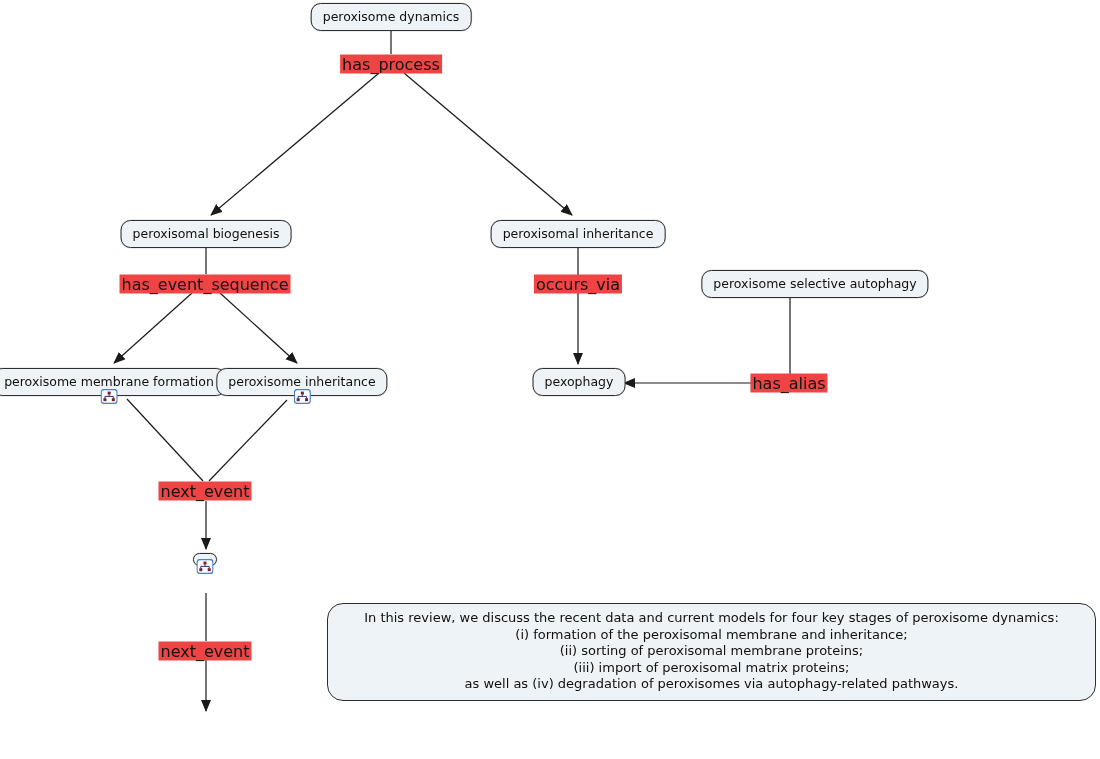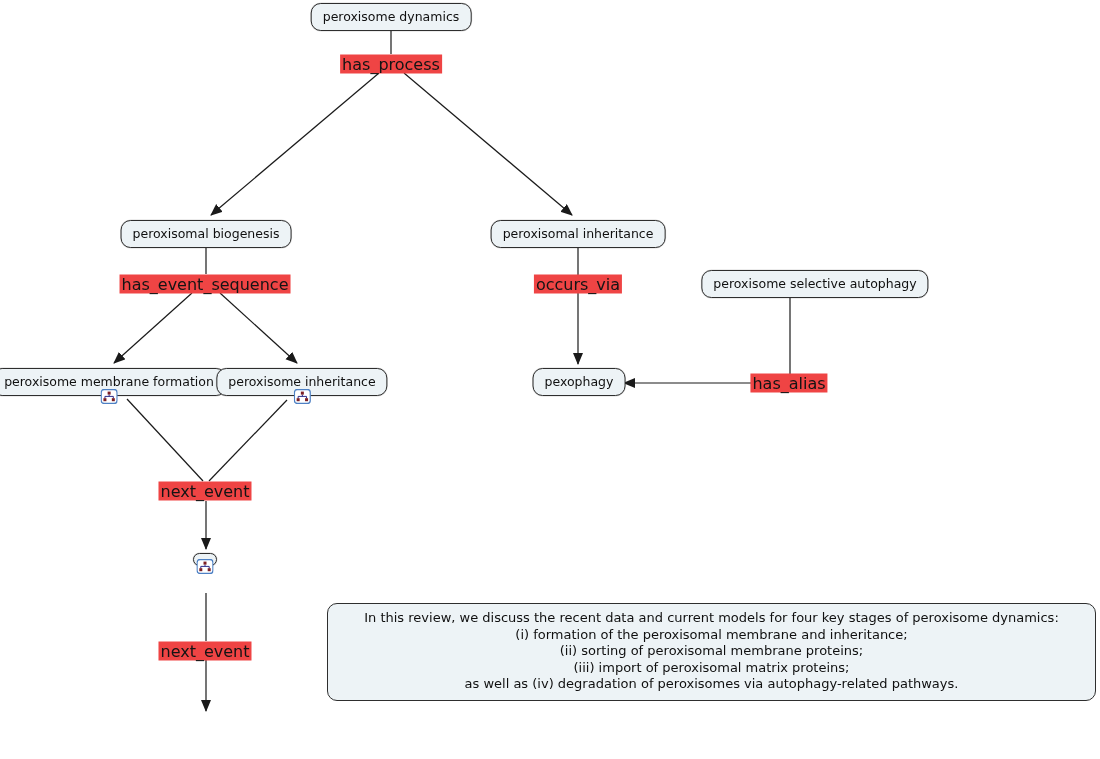--- a/index.html
+++ b/index.html
@@ -57,21 +57,21 @@
     padding: 0 2px;
   }
 
   .note {
     position: absolute;
     left: 327px;
     top: 603px;
     width: 769px;
     background: #edf3f6;
     border: 1px solid #2e2e2e;
-    border-radius: 10px;
+    border-radius: 16px;
     padding: 6px 4px 7px 4px;
     font-size: 13px;
     color: #101010;
   }
   .note .note-line {
     width: max-content;
     max-width: 100%;
     margin: 0 auto;
     line-height: 16.5px;
     white-space: nowrap;

